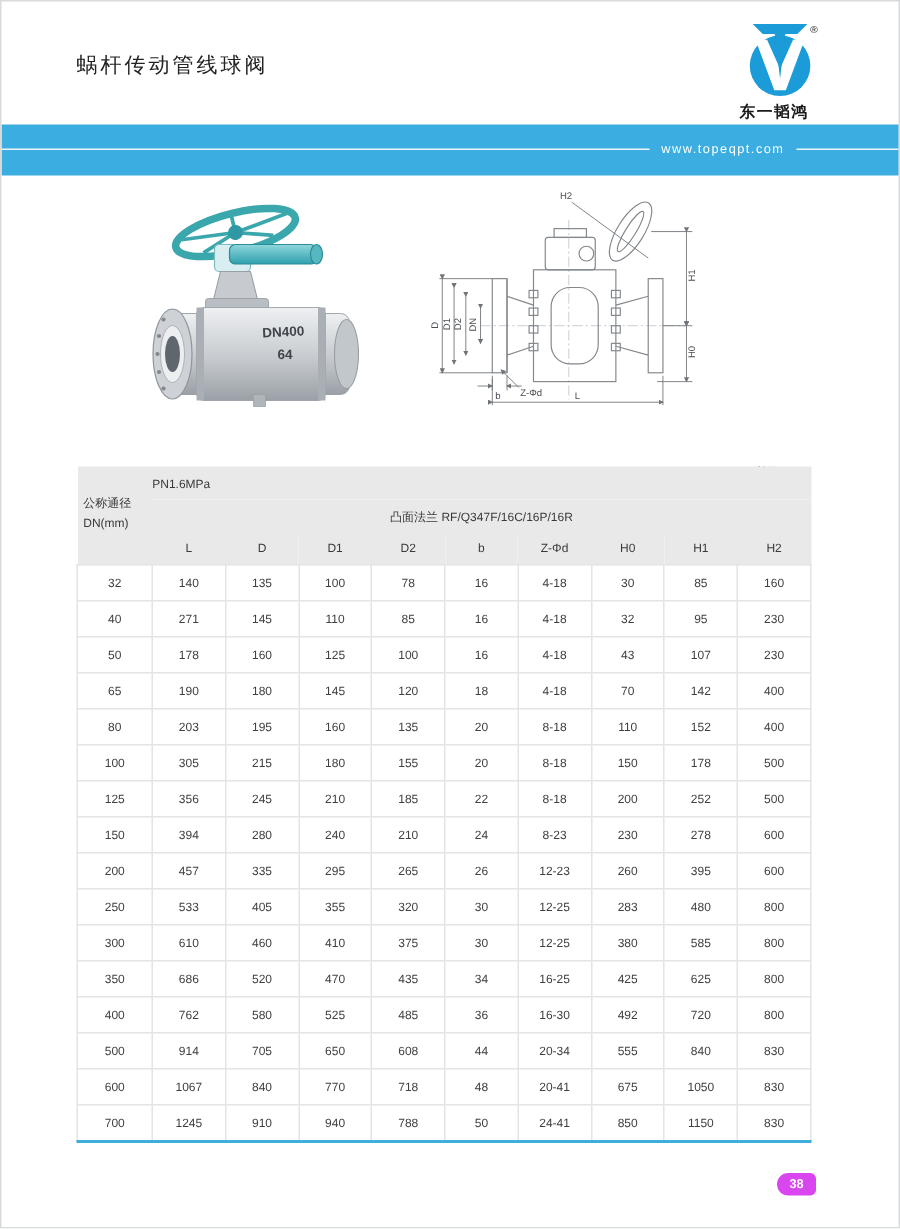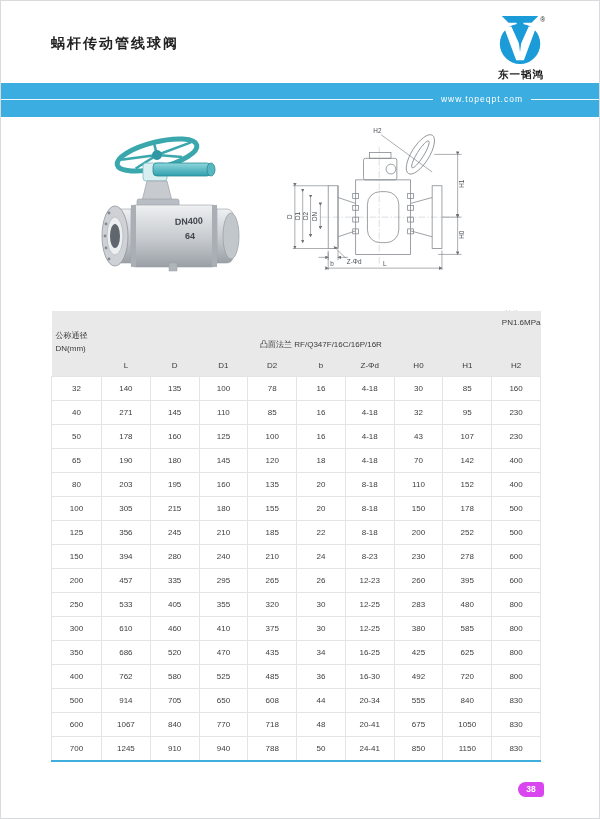--- a/index.html
+++ b/index.html
@@ -5,44 +5,44 @@
   * { margin:0; padding:0; box-sizing:border-box; }
   html,body { background:#ffffff; }
   body { font-family:"Liberation Sans", sans-serif; }
   #page {
     position:relative; width:600px; height:819px; background:#fff;
     border:1px solid #d8dadc; overflow:hidden;
   }
   
   .title {
     position:absolute; left:50px; top:34px;
-    font-size:14px; font-weight:bold; color:#222; letter-spacing:2px;
+    font-size:14px; font-weight:normal; color:#222; letter-spacing:2px;
   }
-  .logo-wrap { position:absolute; right:50px; top:13px; width:56px; text-align:center; }
+  .logo-wrap { position:absolute; right:50px; top:13px; width:56px; }
   .logo-wrap svg { display:block; margin:0 auto; }
   .brand-name { font-size:10.5px; font-weight:bold; color:#1a1a1a; letter-spacing:1px; margin-top:2px; white-space:nowrap; }
   
   .banner { position:absolute; left:0; top:82px; width:600px; height:34px; background:#3CADE0; }
   .banner .mid-line { position:absolute; left:0; top:16px; width:100%; height:1px; background:rgba(255,255,255,.9); }
   .banner .site {
     position:absolute; right:70px; top:11px; padding:0 8px; background:#3CADE0;
     color:#fff; font-size:8.5px; letter-spacing:1px; line-height:11px; font-weight:normal;
   }
   
   .photo-area   { position:absolute; left:52px;  top:124px; width:216px; height:152px; }
   .drawing-area { position:absolute; left:282px; top:122px; width:212px; height:152px; }
   
   .section-row { position:absolute; left:50px; top:293px; width:490px; height:16px; }
   .section-title { float:left; font-size:11px; font-weight:bold; color:#1c1c1c; letter-spacing:1px; }
   .unit-label { float:right; font-size:8px; color:#333; margin-top:15px; }
   
   .spec-table { position:absolute; left:50px; top:310px; width:490px; border-collapse:collapse; table-layout:fixed; }
   .spec-table col.dn-col { width:50px; }
   .spec-table thead td, .spec-table thead th { background:#e9e9e9; border:none; font-weight:normal; color:#3a3a3a; }
-  .row-pn td { height:22px; font-size:8px; text-align:right; }
+  .row-pn td { height:22px; font-size:8px; text-align:left; }
   .row-flange td { height:23px; font-size:8px; text-align:center; }
   .row-cols th { height:20px; font-size:8px; text-align:center; }
   .dn-head { text-align:left !important; padding-left:4px; font-size:8px; line-height:1.6; }
   .spec-table tbody td {
     height:24px; background:#fff; border:1px solid #e4e4e4;
     font-size:8px; color:#404040; text-align:center;
   }
   .table-underline { position:absolute; left:50px; top:759px; width:490px; height:2px; background:#3FAEDC; }
   
   .page-badge {

